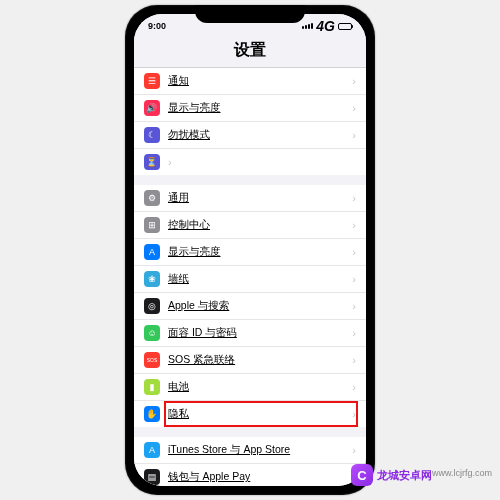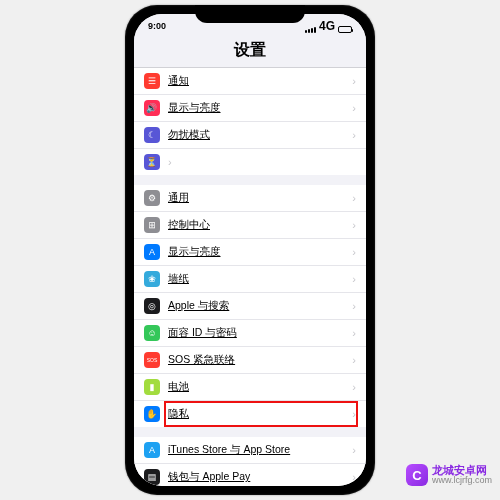--- a/index.html
+++ b/index.html
@@ -47,21 +47,21 @@
       height: 22px;
       display: flex;
       justify-content: space-between;
       align-items: center;
       padding: 2px 14px 0;
       font-size: 9px;
       font-weight: 600;
       color: #000;
       background: #f2f2f7;
     }
-    .status-right { display: flex; align-items: flex-end; gap: 3px; font-size: 12px; }
+    .status-right { display: flex; align-items: center; gap: 3px; font-size: 14px; font-style: italic; }
     .signal { display:flex; align-items:flex-end; gap:1px; }
     .signal i { width:2px; background:#000; display:block; border-radius:1px; }
     .signal i:nth-child(1){height:3px} .signal i:nth-child(2){height:4px}
     .signal i:nth-child(3){height:5px} .signal i:nth-child(4){height:6px}
     .battery { width:14px; height:7px; border:1px solid #000; border-radius:2px; position:relative; }
     .battery::after { content:""; position:absolute; right:-2px; top:1.5px; width:1px; height:3px; background:#000; border-radius:0 1px 1px 0; }
     .battery-fill { background:#000; height:100%; width:70%; border-radius:1px; }
     .header {
       text-align: center;
       font-size: 16px;
@@ -108,21 +108,21 @@
       bottom: 14px; right: 8px;
       display: flex; align-items: center; gap: 4px;
       font-size: 11px;
     }
     .wm-icon {
       width: 22px; height: 22px; border-radius: 6px;
       background: linear-gradient(135deg, #b74cff, #8a2be2);
       display:flex; align-items:center; justify-content:center;
       color:#fff; font-weight:bold; font-size:13px;
     }
-    .wm-text { display:flex; flex-direction:column; line-height:1.1; }
+    .wm-text { display:flex; flex-direction:row; line-height:1.1; }
     .wm-line1 { color:#8a2be2; font-weight:600; }
     .wm-line2 { color:#888; font-size:9px; }
     
     .c-red{background:#ff3b30}.c-red2{background:#ff2d55}.c-purple{background:#5856d6}
     .c-gray{background:#8e8e93}.c-blue{background:#007aff}.c-cyan{background:#34aadc}.c-green{background:#34c759}.c-sos{background:#ff3b30}
     .c-dark{background:#1c1c1e}.c-lime{background:#a2dc3e}.c-store{background:#1da1f2}
   </style>
 </head>
 <body>
 

